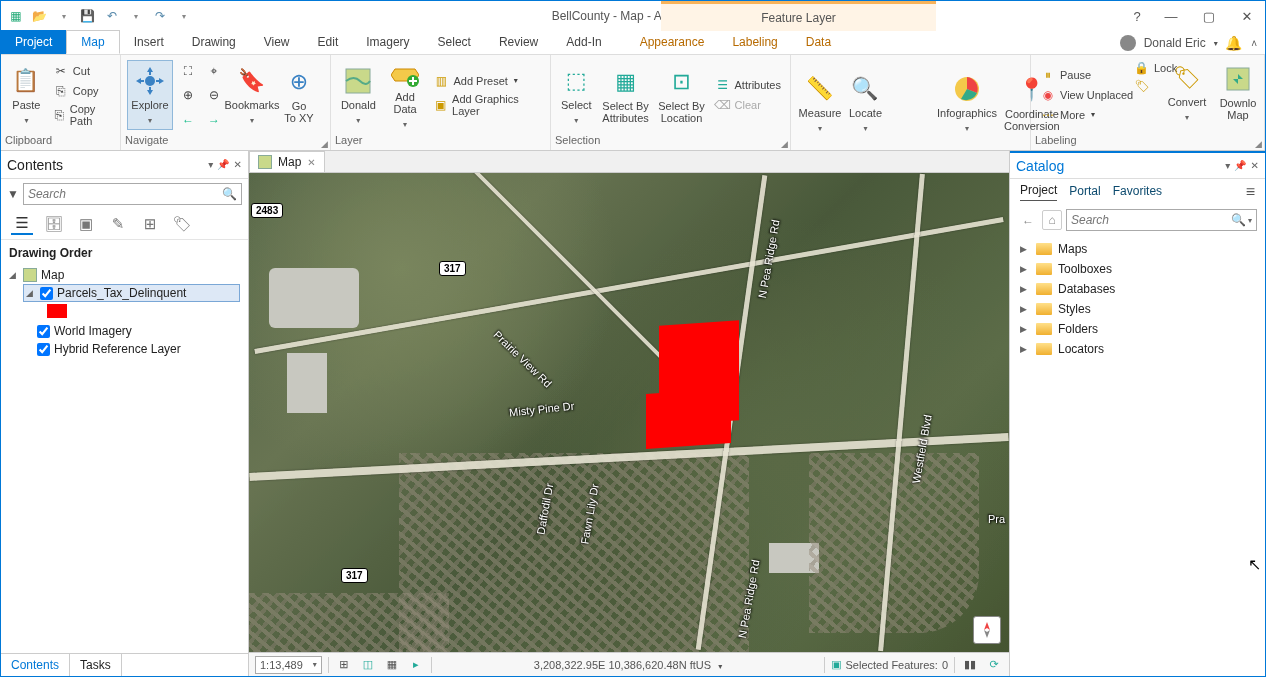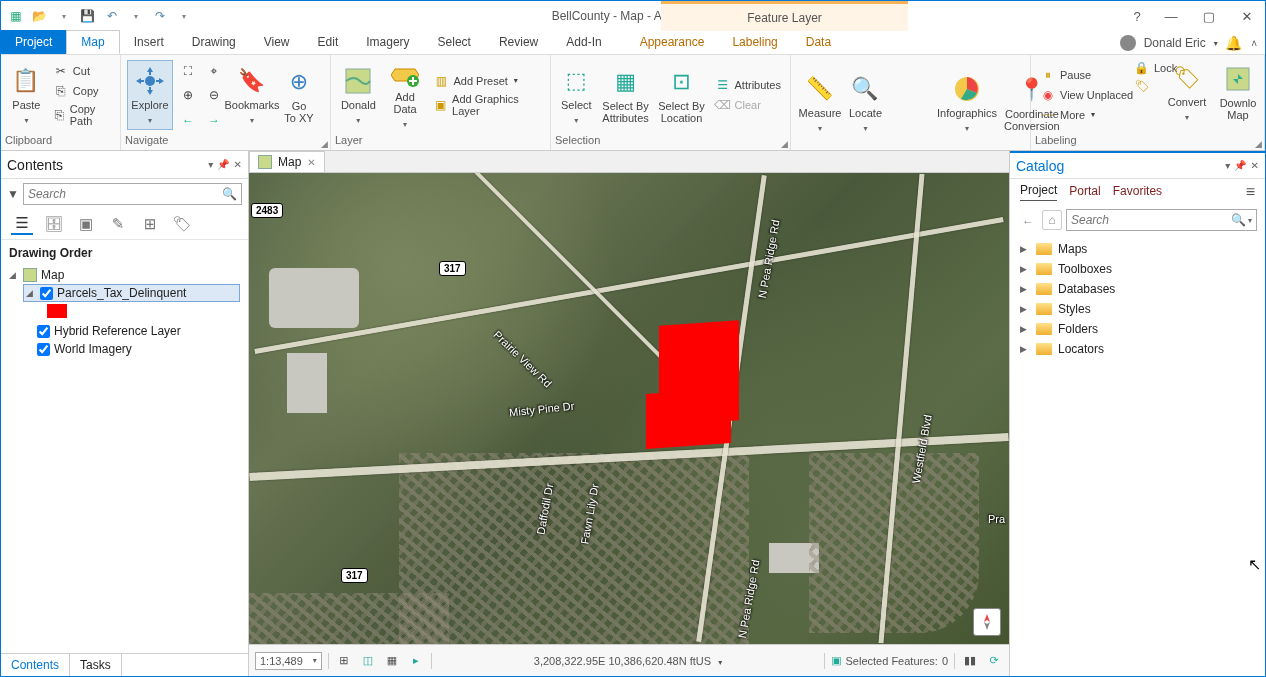--- a/index.html
+++ b/index.html
@@ -4,21 +4,21 @@
 <style>
   * { box-sizing: border-box; margin: 0; padding: 0; }
   body { font-family: "Segoe UI", sans-serif; font-size: 12px; color: #222; background: #fff; width: 1266px; height: 677px; overflow: hidden; border: 1px solid #0078d7; position: relative; }
   
   
   .titlebar { height: 30px; background: #fff; display: flex; align-items: center; position: relative; }
   .qat { display: flex; align-items: center; gap: 6px; padding-left: 6px; }
   .qat-btn { width: 18px; height: 18px; display: flex; align-items: center; justify-content: center; color: #555; cursor: pointer; font-size: 12px; }
   .qat-sep::after { content: "▾"; font-size: 8px; color: #888; }
   .title-center { position: absolute; left: 50%; transform: translateX(-50%); color: #555; }
-  .contextual-tab-hdr { position: absolute; left: 660px; top: 0; width: 247px; height: 30px; display: flex; align-items: center; justify-content: center; background: #fff4e6; border-top: 3px solid #f8b35a; color: #555; }
+  .contextual-tab-hdr { position: absolute; left: 660px; top: 0; width: 275px; height: 30px; display: flex; align-items: center; justify-content: center; background: #fff4e6; border-top: 3px solid #f8b35a; color: #555; }
   .win-controls { position: absolute; right: 0; top: 0; display: flex; align-items: center; height: 30px; gap: 2px; }
   .win-btn { width: 36px; height: 30px; display: flex; align-items: center; justify-content: center; color: #555; font-size: 13px; cursor: pointer;}
   .help-btn { width: 28px; }
   
   
   .tabs-row { height: 24px; display: flex; align-items: flex-end; position: relative; border-bottom: 1px solid #ddd; }
   .main-tab { padding: 4px 14px; color: #444; cursor: pointer; height: 24px; display:flex; align-items:center;}
   .main-tab.file { background: #0078d7; color: #fff; font-weight: 500; }
   .main-tab.active { border: 1px solid #ccc; border-bottom: 1px solid #fff; background: #fff; color: #0078d7; }
   .ctx-tab { color: #b76a00; }
@@ -107,32 +107,32 @@
   .parcel.p2 { left:397px; top:218px; width:85px; height:55px; transform: skewY(-4deg);}
   
   
   .map-label { position:absolute; color:#fff; font-size:11px; text-shadow: 1px 1px 2px #000, -1px -1px 2px #000; white-space:nowrap;}
   .rot-90 { transform: rotate(-80deg);}
   .hwy-shield { position:absolute; background:#fff; color:#000; border:1px solid #000; padding:1px 4px; border-radius:3px; font-size:10px; font-weight:bold;}
   
   .nav-compass { position:absolute; right:8px; bottom:8px; width:28px; height:28px; background:#fff; border:1px solid #888; border-radius:3px; display:flex; align-items:center; justify-content:center; cursor: pointer;}
   
   
-  .map-status { height:32px; border-top:1px solid #ccc; background:#f7f7f7; display:flex; align-items:center; gap:6px; padding:0 6px; font-size:11px; color:#555;}
+  .map-status { height:24px; border-top:1px solid #ccc; background:#f7f7f7; display:flex; align-items:center; gap:6px; padding:0 6px; font-size:11px; color:#555;}
   .scale-box { border:1px solid #aaa; height:18px; padding:0 4px; display:flex; align-items:center; gap:4px; background:#fff;}
   .scale-box::after { content:"▾"; font-size:8px; color:#666; margin-left:6px;}
   .status-sep { width:1px; height:16px; background:#ccc;}
   .status-ic { width:18px; height:18px; display:flex; align-items:center; justify-content:center; cursor:pointer;}
   .status-center { flex:1; text-align:center;}
   .sel-feat { display:flex; align-items:center; gap:4px;}
   
   
   .catalog-panel { width:256px; border-left:1px solid #ccc; display:flex; flex-direction:column;}
   .catalog-tabs { display:flex; gap:12px; padding: 4px 10px; align-items:center;}
-  .catalog-tab { cursor:pointer; color:#7f1d1d; padding-bottom:3px;}
+  .catalog-tab { cursor:pointer; color:#0c4a6e; padding-bottom:3px;}
   .catalog-tab.active { color:#222; border-bottom:1px solid #555; font-weight:500;}
   .catalog-menu { margin-left:auto; font-size:16px; color:#555; cursor: pointer;}
   .cat-nav-row { display:flex; align-items:center; gap:4px; padding:4px 8px;}
   .cat-nav-ic { width:20px; height:20px; border:1px solid transparent; display:flex; align-items:center; justify-content:center; color:#888; border-radius:50%;}
   .cat-tree { padding: 4px 10px;}
   .cat-item { display:flex; align-items:center; gap:6px; padding:3px 0; cursor: pointer;}
   .cat-arrow { width:10px; font-size:9px; color:#666;}
   .cat-folder { width:16px; height:12px; background: linear-gradient(#ffe08a,#f0b030); border-radius:1px;}
 </style>
 </head>
@@ -449,26 +449,26 @@
       </div>
       <div class="tree-item tree-indent1 selected">
         <span class="tree-arrow">◢</span>
         <input type="checkbox" class="tree-cb" checked="" style="">
         <span>Parcels_Tax_Delinquent</span>
       </div>
       <div class="sym-swatch"></div>
       <div class="tree-item tree-indent1">
         <span class="tree-arrow"></span>
         <input type="checkbox" class="tree-cb" checked="" style="">
-        <span>Hybrid Reference Layer</span>
+        <span>World Imagery</span>
       </div>
       <div class="tree-item tree-indent1">
         <span class="tree-arrow"></span>
         <input type="checkbox" class="tree-cb" checked="" style="">
-        <span>World Imagery</span>
+        <span>Hybrid Reference Layer</span>
       </div>
     </div>
     <div class="bottom-tabs">
       <div class="bottom-tab active">Contents</div>
       <div class="bottom-tab">Tasks</div>
     </div>
   </div>
 
   <div class="map-view">
     <div class="view-tabs">

